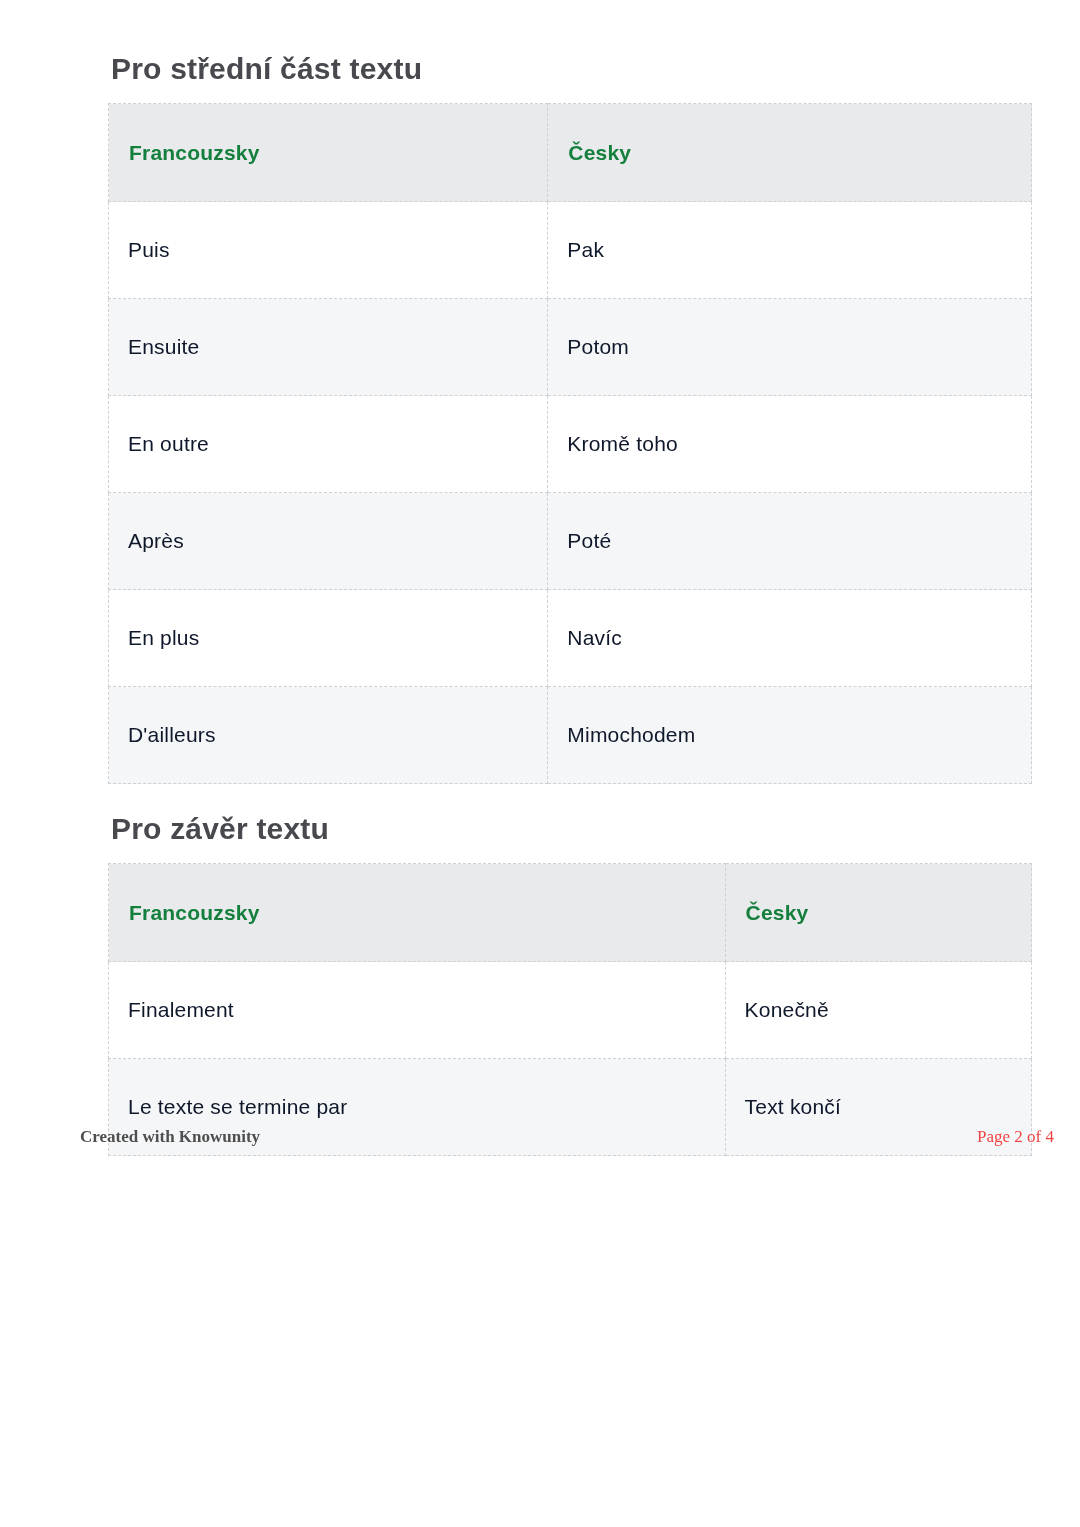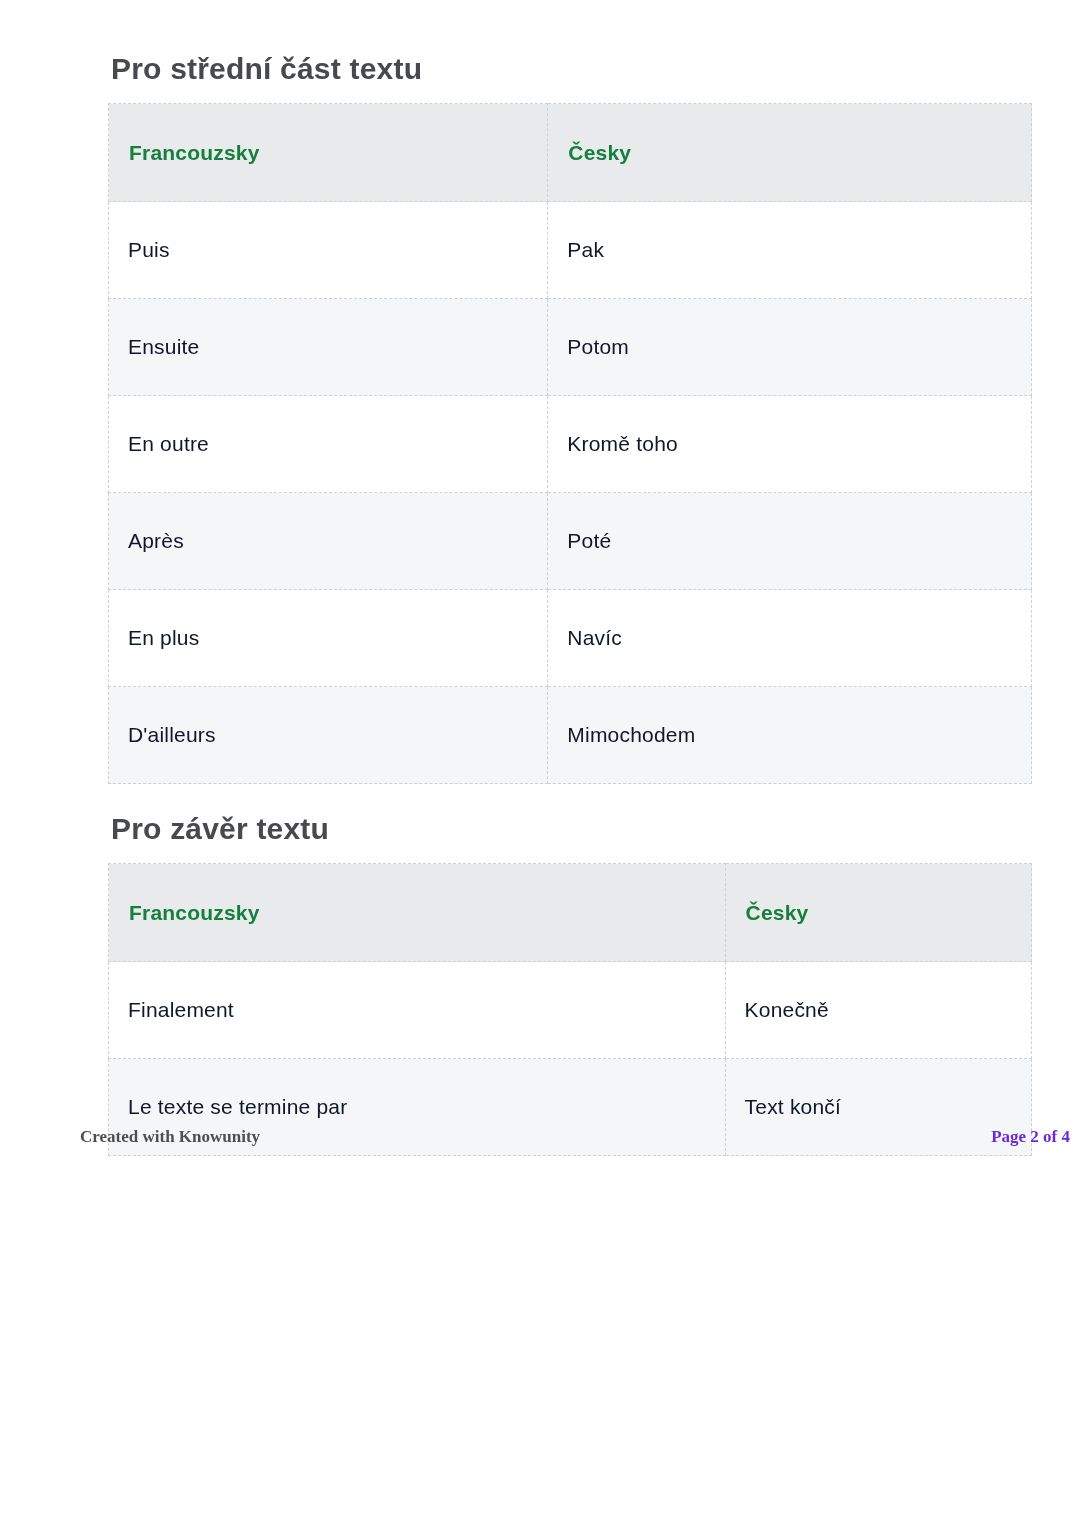--- a/index.html
+++ b/index.html
@@ -58,31 +58,31 @@
   table.vocab-table tbody tr:nth-child(even) td {
     background: #f4f6f8;
   }
   table.t1 col.c1 { width: 47.6%; }
   table.t1 col.c2 { width: 52.4%; }
   table.t2 col.c1 { width: 66.8%; }
   table.t2 col.c2 { width: 33.2%; }
   .page-footer {
     position: absolute;
     left: 55px;
-    right: 35px;
+    right: 51px;
     bottom: 16px;
     display: flex;
     justify-content: space-between;
     align-items: baseline;
     font-family: "Liberation Serif", serif;
     font-size: 17px;
     color: #4d4d4d;
   }
   .footer-left { font-weight: 700; color: #4f4f4f; }
-  .footer-right { font-weight: 700; color: #6d28d9; }
+  .footer-right { font-weight: 400; color: #ef4444; }
 </style>
 </head>
 <body>
 
 <div class="page">
   <div class="content">
 
     <section class="section-1">
       <h2 class="section-title">Pro střední část textu</h2>
       <table class="vocab-table t1">

